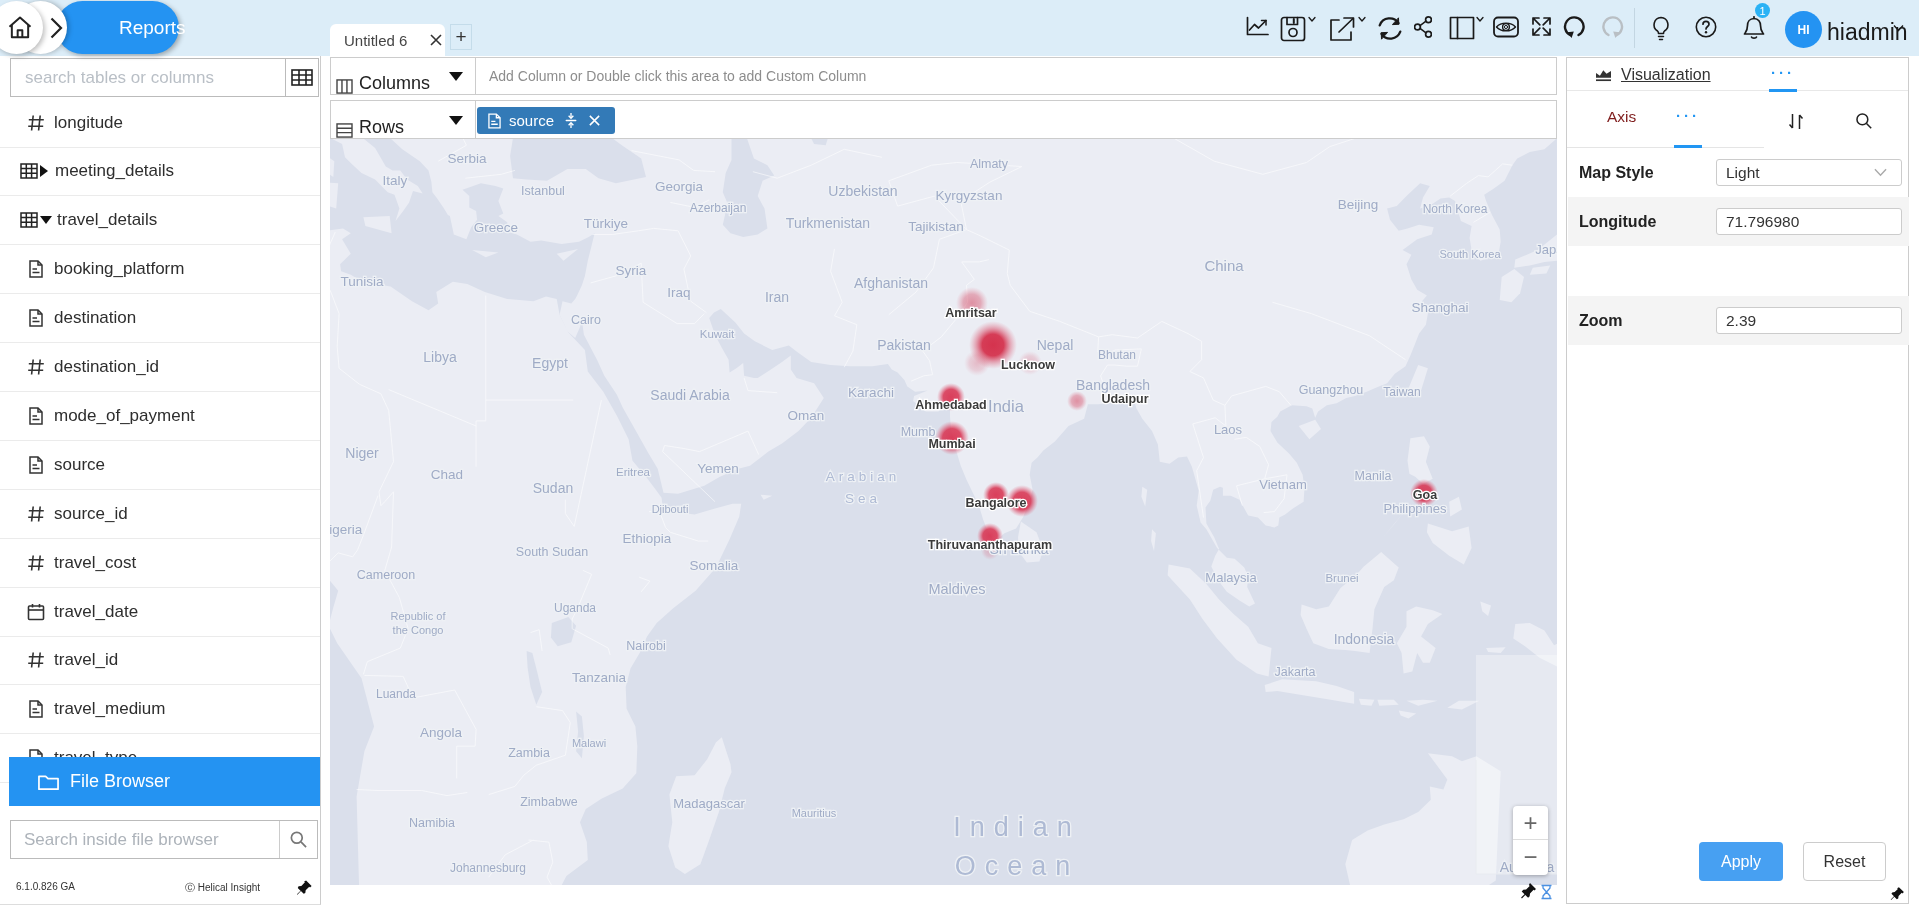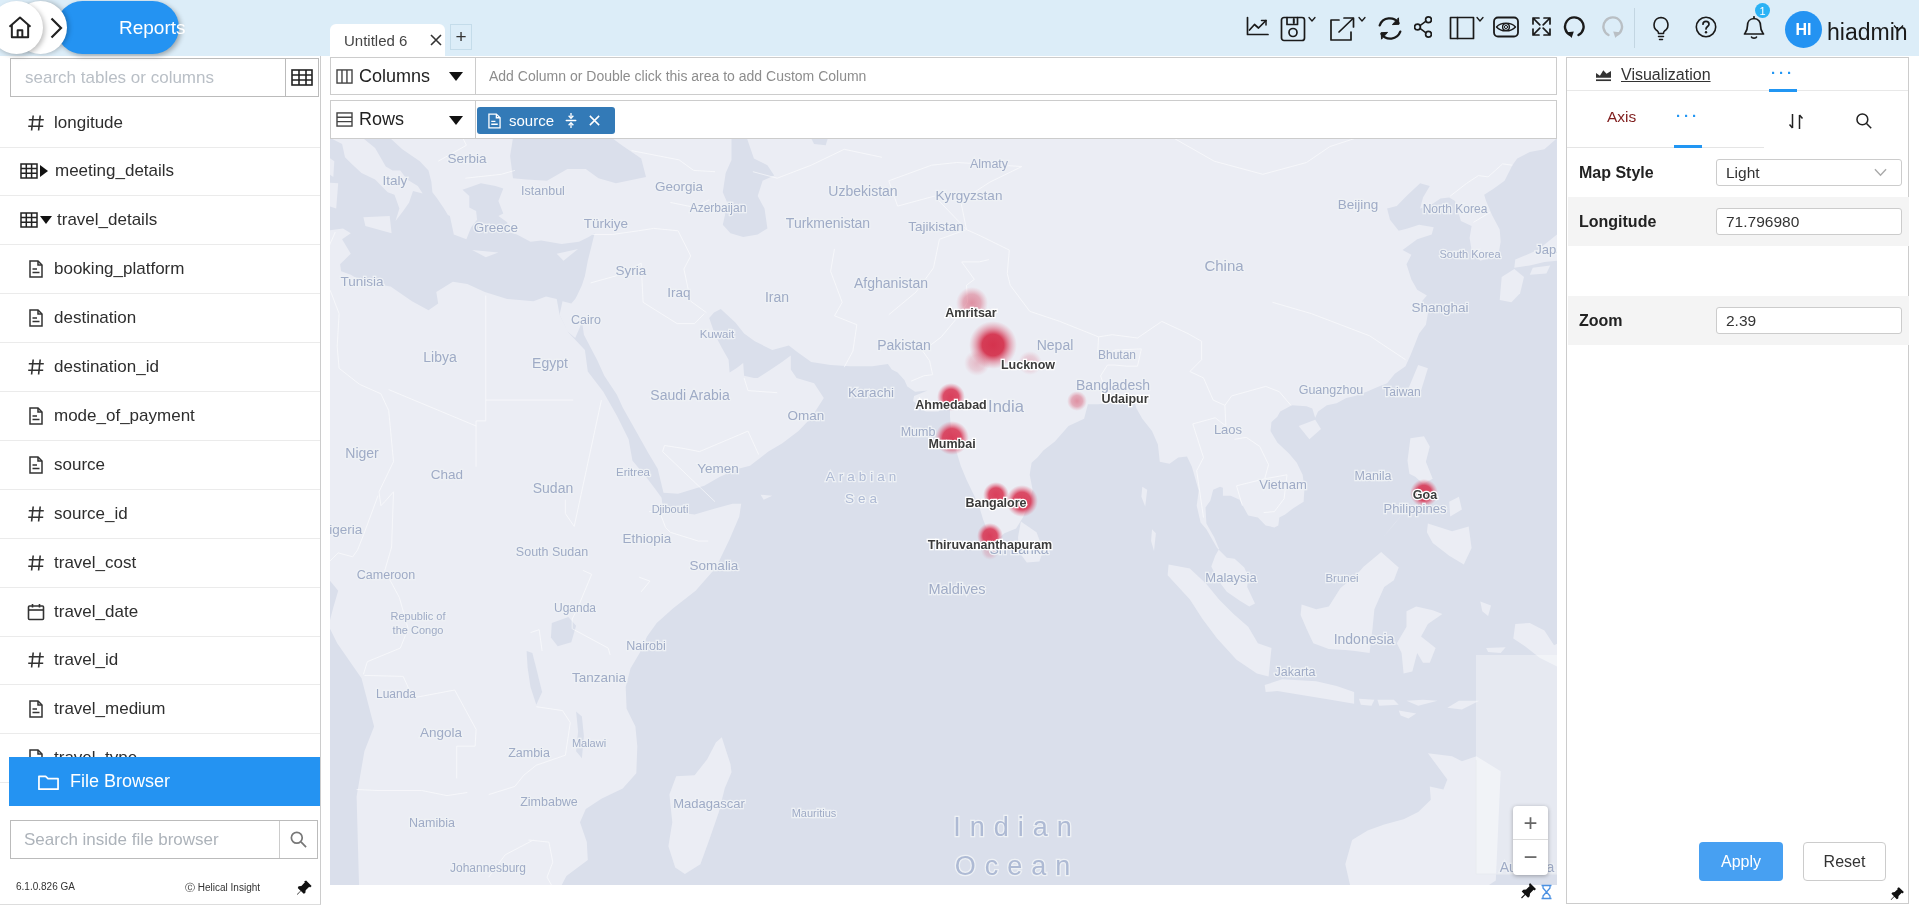--- a/index.html
+++ b/index.html
@@ -39,21 +39,21 @@
   color:#fff; font-size:18px; display:flex; align-items:center; z-index:5; }
 #fbSearch { position:absolute; left:10px; top:764px; width:308px; height:39px; border:1px solid #bbb; display:flex; align-items:center;}
 #fbSearch span { color:#adb3ba; font-size:17px; margin-left:13px; }
 #fbSearchBtn { position:absolute; right:0px; top:0px; width:38px; height:37px; border-left:1px solid #ccc;
   display:flex; align-items:center; justify-content:center; }
 #sFooter { position:absolute; left:0; top:818px; width:320px; height:28px; font-size:10px; color:#333; }
 
 #bar1 { position:absolute; left:330px; top:57px; width:1227px; height:38px; border:1px solid #ccc; background:#fff; }
 #bar2 { position:absolute; left:330px; top:100px; width:1227px; height:39px; border:1px solid #ccc; background:#fff; }
 .barLabel { position:absolute; left:0; top:0; width:145px; height:100%; border-right:1px solid #ccc;
-  display:flex; align-items:center; font-size:18px; color:#222; }
+  display:flex; align-items:flex-end; font-size:18px; color:#222; }
 .barLabel .bic { margin-left:5px; margin-right:6px; }
 .barLabel .tri { position:absolute; right:12px; top:50%; margin-top:-4px; width:0; height:0;
   border-left:7px solid transparent; border-right:7px solid transparent; border-top:9px solid #111; }
 #colPlaceholder { position:absolute; left:158px; top:0; height:100%; display:flex; align-items:center;
   color:#8d8d8d; font-size:14px; }
 #srcTag { position:absolute; left:146px; top:6px; width:138px; height:27px; background:#337ab7; border-radius:3px;
   color:#fff; display:flex; align-items:center; font-size:15px; }
 
 #map { position:absolute; left:330px; top:139px; width:1227px; height:746px; }
 #zoomCtl { position:absolute; left:1513px; top:806px; width:35px; height:69px; background:#fff; border-radius:4px;
@@ -169,21 +169,21 @@
       <circle cx="11" cy="11" r="9.7" stroke-width="1.6"></circle>
       <path d="M8 8.2 C8 4.5 14 4.5 14 8.2 C14 10.5 11 10.5 11 13" stroke-width="1.7"></path>
       <circle cx="11" cy="16.3" r="1.2" fill="#1a1a1a" stroke="none"></circle>
     </svg>
     <svg class="tbi" style="left:1743px" width="22" height="24" viewBox="0 0 22 24" fill="none" stroke="#1a1a1a" stroke-width="1.7" stroke-linecap="round" stroke-linejoin="round">
       <path d="M11 2.5 C6.5 2.5 4.5 6 4.5 9.5 C4.5 15 2.5 16.5 1.5 18 H20.5 C19.5 16.5 17.5 15 17.5 9.5 C17.5 6 15.5 2.5 11 2.5 Z" stroke-width="1.7"></path>
       <path d="M8.5 21 C9 22.5 13 22.5 13.5 21" stroke-width="1.7"></path>
       <path d="M11 0.8 V2.5" stroke-width="1.7"></path>
     </svg>
     <div style="position:absolute;left:1755px;top:3px;width:15px;height:15px;border-radius:50%;background:#2ab2f5;color:#fff;font-size:11px;display:flex;align-items:center;justify-content:center">1</div>
-    <div style="position:absolute;left:1785px;top:11px;width:37px;height:37px;border-radius:50%;background:#2493f2;color:#fff;font-size:16px;font-weight:bold;display:flex;align-items:center;justify-content:center">HI</div>
+    <div style="position:absolute;left:1785px;top:11px;width:37px;height:37px;border-radius:50%;background:#2493f2;color:#fff;font-size:12px;font-weight:bold;display:flex;align-items:center;justify-content:center">HI</div>
     <div style="position:absolute;left:1827px;top:19px;font-size:23px;color:#1a1a1a">hiadmin</div>
     <svg class="tbi" style="left:1893px;top:24px" width="11" height="8" viewBox="0 0 11 8" fill="none" stroke="#1a1a1a" stroke-width="1.4">
       <path d="M1 1.5 L5.5 6.5 L10 1.5"></path>
     </svg>
   </div>
 <div id="tab1">
     <span style="margin-left:14px">Untitled 6</span>
  <svg style="margin-left:22px" width="14" height="14" viewBox="0 0 14 14" stroke="#333" stroke-width="1.6">
       <path d="M2 2 L12 12 M12 2 L2 12"></path>
     </svg>

